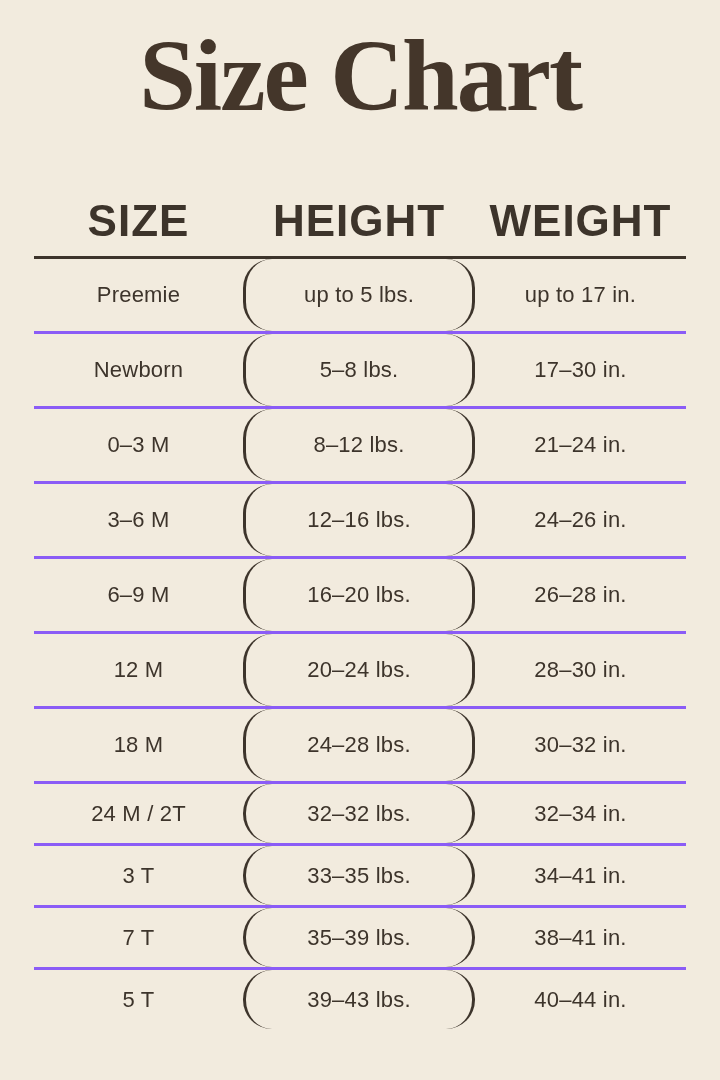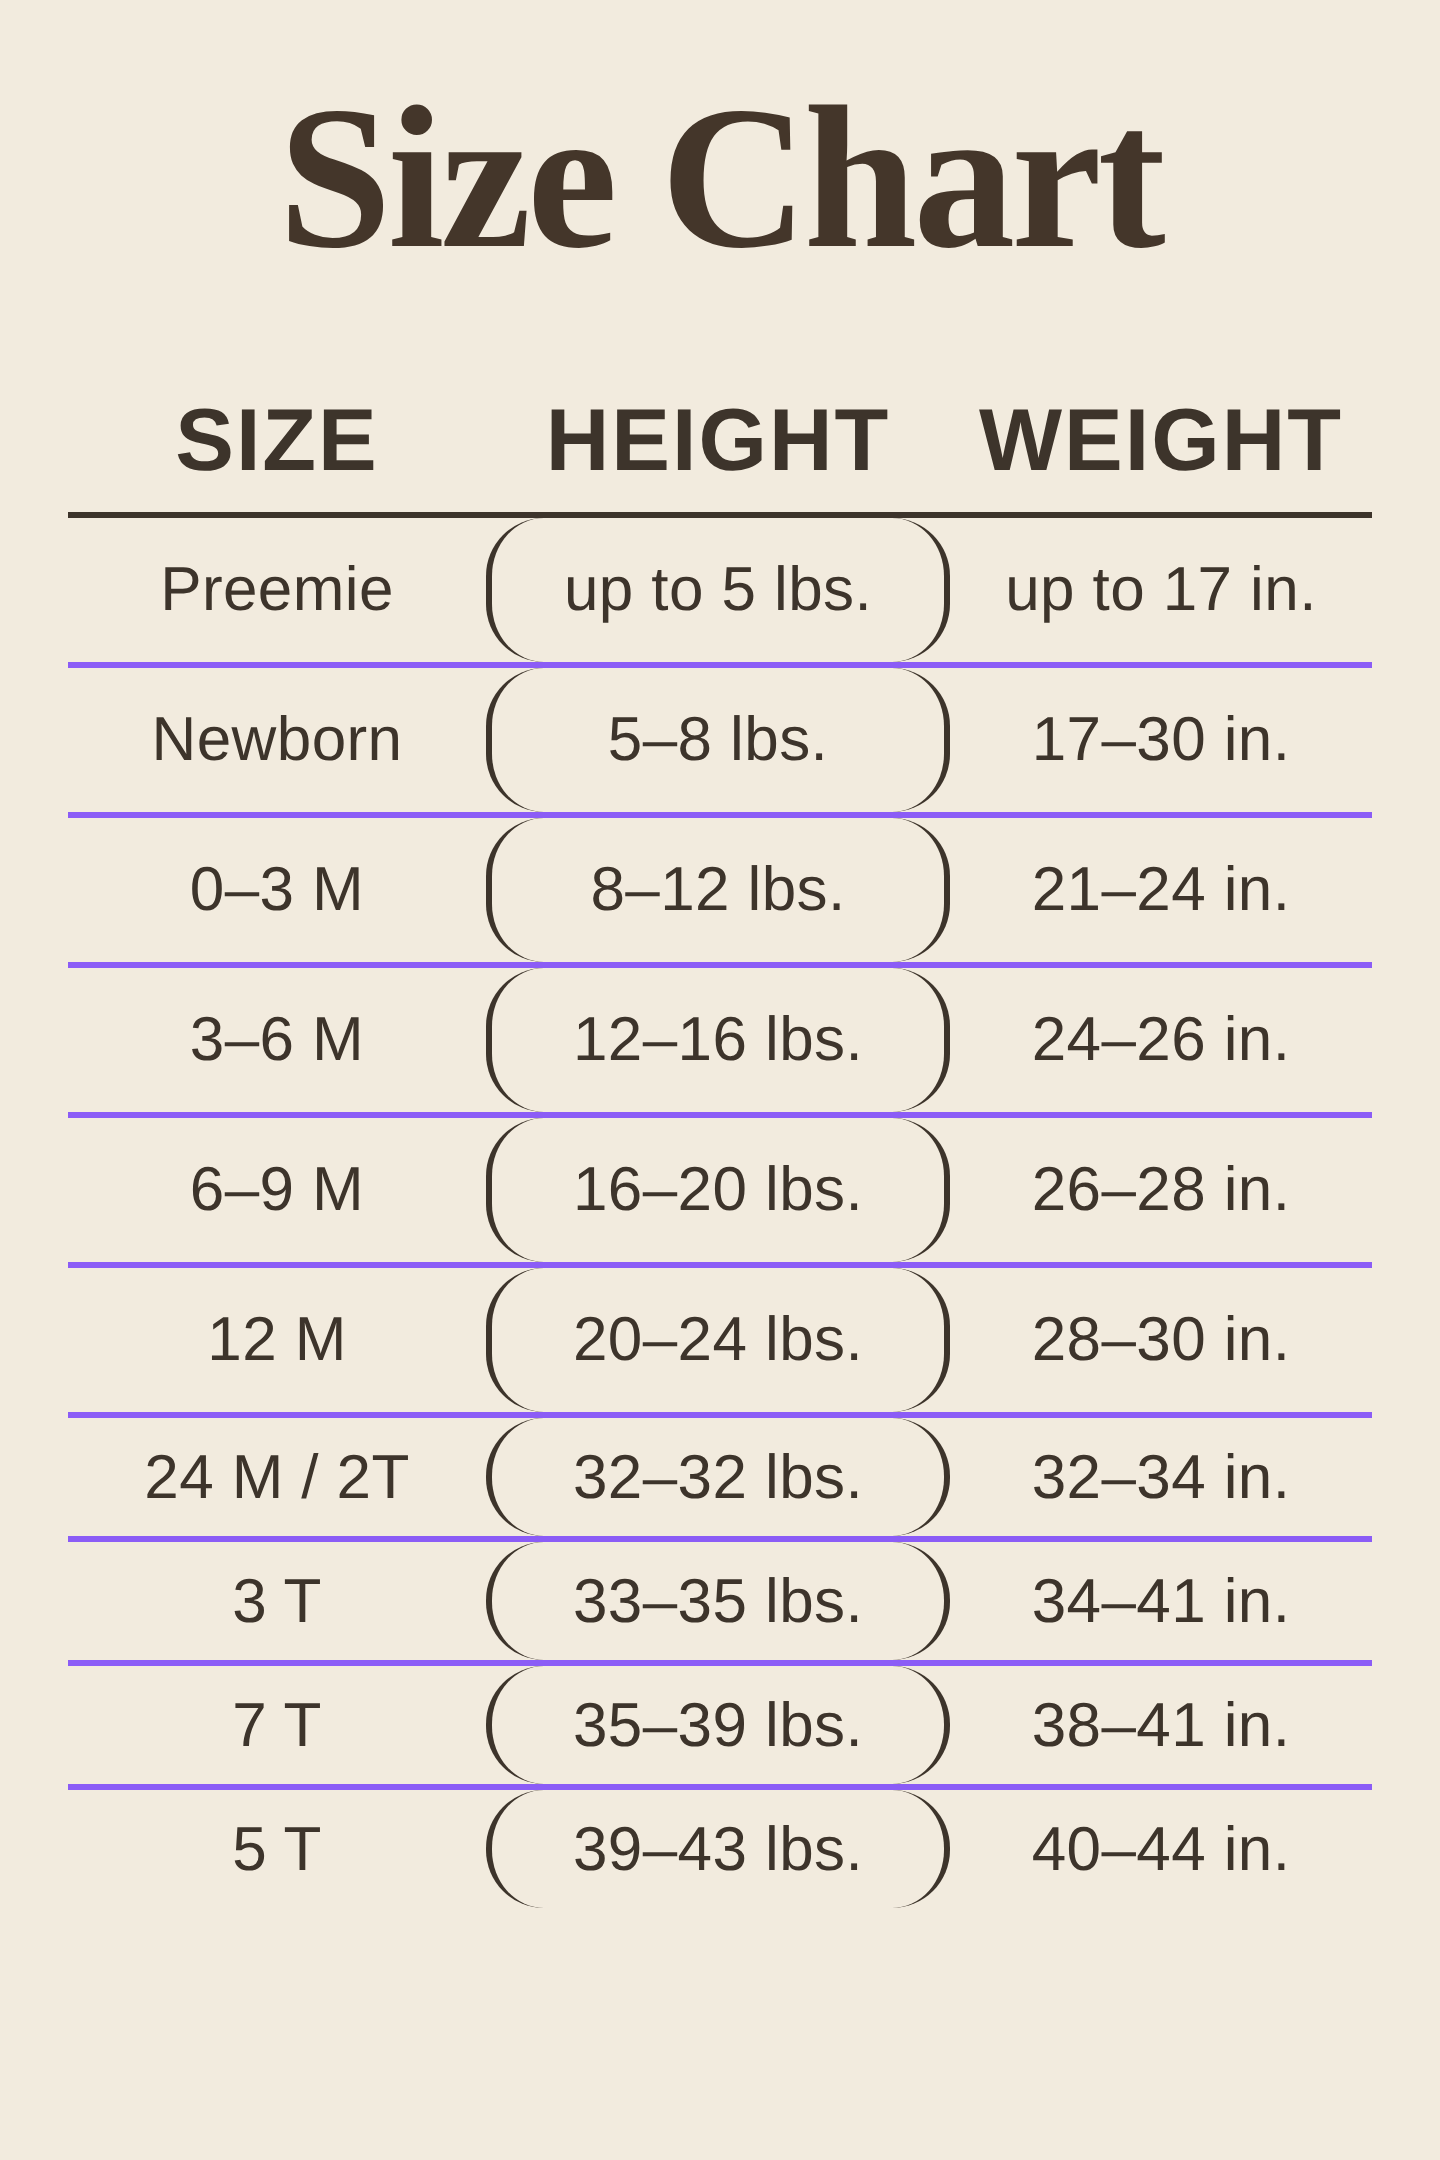--- a/index.html
+++ b/index.html
@@ -15,21 +15,21 @@
   }
   .page {
     position: relative;
     width: 720px;
     height: 1080px;
     overflow: hidden;
     background: #F2EBDE;
   }
   .title {
     position: absolute;
-    top: 34px;
+    top: 20px;
     left: 0;
     width: 720px;
     margin: 0;
     text-align: center;
     font-family: "Liberation Serif", "DejaVu Serif", serif;
     font-weight: 700;
     font-size: 102px;
     line-height: 1.1;
     letter-spacing: -2px;
     color: #44362A;
@@ -60,21 +60,21 @@
     grid-template-columns: 209px 232px 211px;
   }
   .row + .row {
     border-top: 3px solid #8b5cf6;
   }
   .cell {
     box-sizing: border-box;
     display: flex;
     align-items: center;
     justify-content: center;
-    font-size: 31px;
+    font-size: 22px;
     letter-spacing: 0.2px;
   }
   .cell.weight {
     border-left: 3px solid #3D342B;
     border-right: 3px solid #3D342B;
     border-radius: 29px;
   }
   .row.tall .cell { height: 72px; }
   .row.short .cell { height: 59px; }
 </style>
@@ -115,20 +115,25 @@
       <div class="row tall">
         <div class="cell size">6–9 M</div>
         <div class="cell weight">16–20 lbs.</div>
         <div class="cell height">26–28 in.</div>
       </div>
       <div class="row tall">
         <div class="cell size">12 M</div>
         <div class="cell weight">20–24 lbs.</div>
         <div class="cell height">28–30 in.</div>
       </div>
+      <div class="row tall">
+        <div class="cell size">18 M</div>
+        <div class="cell weight">24–28 lbs.</div>
+        <div class="cell height">30–32 in.</div>
+      </div>
       <div class="row short">
         <div class="cell size">24 M / 2T</div>
         <div class="cell weight">32–32 lbs.</div>
         <div class="cell height">32–34 in.</div>
       </div>
       <div class="row short">
         <div class="cell size">3 T</div>
         <div class="cell weight">33–35 lbs.</div>
         <div class="cell height">34–41 in.</div>
       </div>

